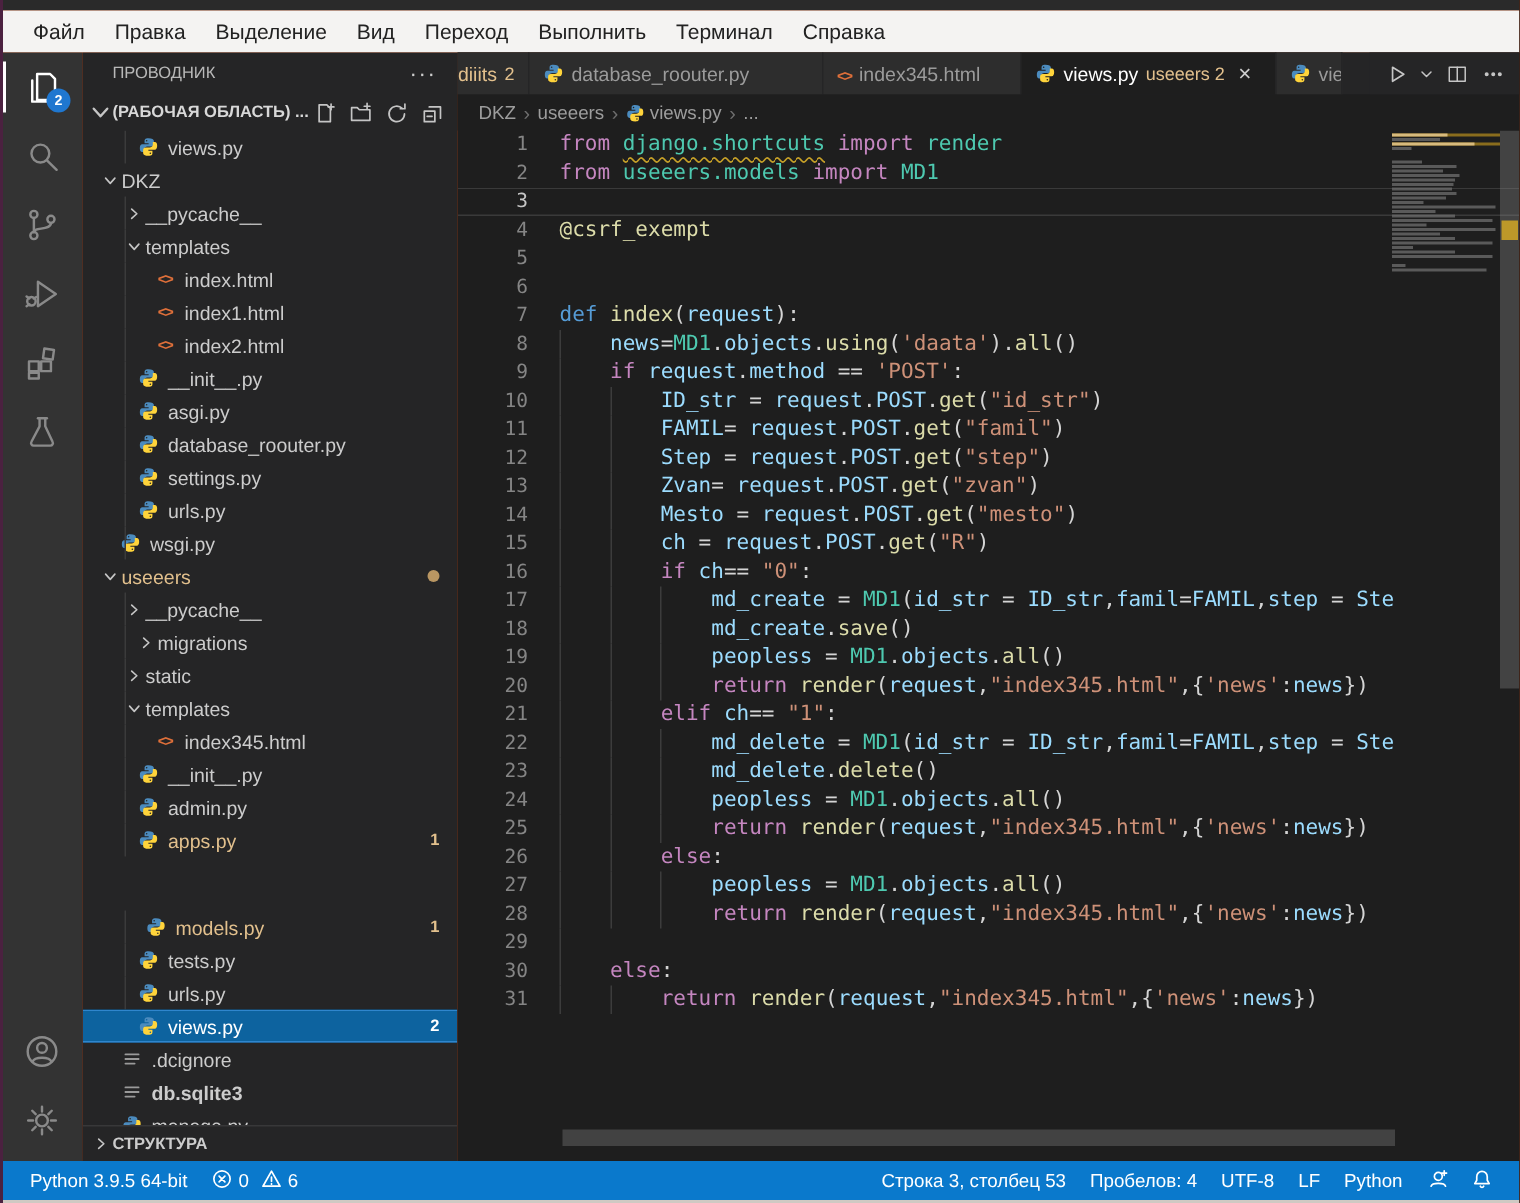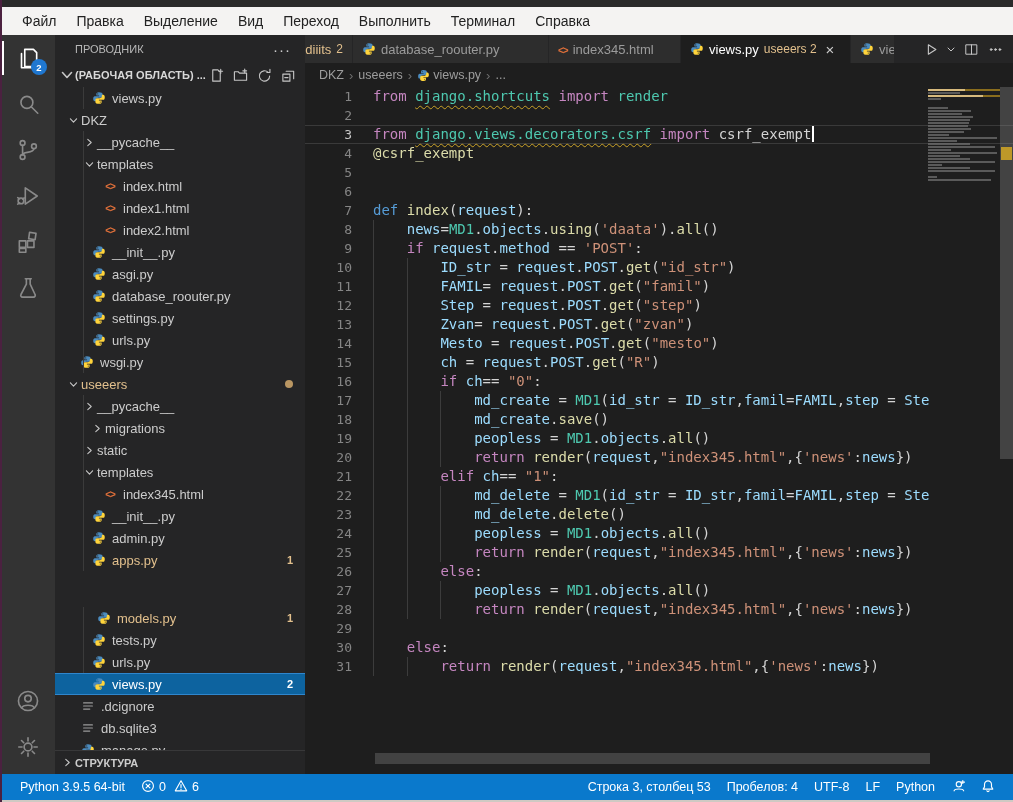--- a/index.html
+++ b/index.html
@@ -482,21 +482,21 @@
             <span class="badge">2</span>
           </div>
           <div class="trow" style="padding-left: 24px;">
             <span class="ficon" style="color: rgb(154, 154, 154);">
               <svg viewBox="0 0 16 16" fill="none" stroke="currentColor" stroke-width="1.4" stroke-linecap="round" stroke-linejoin="round">
                 <path d="M3 4.5h10M3 8h10M3 11.5h7"></path>
               </svg>
             </span>
             <span>.dcignore</span>
           </div>
-          <div class="trow" style="padding-left: 24px;">
+          <div class="trow" style="padding-left: 24px; font-weight: bold;">
             <span class="ficon" style="color: rgb(154, 154, 154);">
               <svg viewBox="0 0 16 16" fill="none" stroke="currentColor" stroke-width="1.4" stroke-linecap="round" stroke-linejoin="round">
                 <path d="M3 4.5h10M3 8h10M3 11.5h7"></path>
               </svg>
             </span>
             <span>db.sqlite3</span>
           </div>
           <div class="trow" style="padding-left: 24px;">
             <span class="ficon">
               <svg viewBox="0 0 16 16">
@@ -593,22 +593,22 @@
               <path fill="#ffd43b" d="M8.1 14.7c2.7 0 2.9-1.2 2.9-2.2v-1.6H7.9v-.8h4.8c1.3 0 1.9-1.2 1.9-3 0-1.6-.5-2.9-1.9-2.9h-1.4v1.9c0 1.4-1.2 2.3-2.5 2.3h-3c-1.1 0-1.9.9-1.9 2v2.1c0 1.3 1.3 2.2 4.2 2.2zm1.3-1.4a.6.6 0 110-1.2.6.6 0 010 1.2z"></path>
             </svg>
           </span>
           <span>views.py</span>
           <span class="sep">›</span>
           <span>...</span>
         </div>
       <div class="code-area">
         <div id="code">
             <div class="cline"><span class="num">1</span><span class="ltext"><span class="tk-k">from </span><span class="tk-w">django.shortcuts</span><span class="tk-p"> </span><span class="tk-k">import</span><span class="tk-p"> </span><span class="tk-c">render</span></span></div>
-            <div class="cline"><span class="num">2</span></div>
-            <div class="cline cur"><span class="num">3</span><span class="ltext"><span class="tk-k">from </span><span class="tk-w">django.views.decorators.csrf</span><span class="tk-p"> </span><span class="tk-k">import</span><span class="tk-p"> </span><span class="tk-p">csrf_exempt</span><span class="cursor"></span></span></div>
+            <div class="cline"><span class="num">2</span><span class="ltext"><span class="tk-k">from </span><span class="tk-c">useeers.models</span><span class="tk-p"> </span><span class="tk-k">import</span><span class="tk-p"> </span><span class="tk-c">MD1</span></span></div>
+            <div class="cline cur"><span class="num">3</span></div>
             <div class="cline"><span class="num">4</span><span class="ltext"><span class="tk-f">@csrf_exempt</span></span></div>
             <div class="cline"><span class="num">5</span><span class="ltext"></span></div>
             <div class="cline"><span class="num">6</span><span class="ltext"></span></div>
             <div class="cline"><span class="num">7</span><span class="ltext"><span class="tk-d">def </span><span class="tk-f">index</span><span class="tk-p">(</span><span class="tk-v">request</span><span class="tk-p">):</span></span></div>
             <div class="cline"><span class="num">8</span><span class="guide" style="left: 68px;"></span><span class="ltext"><span class="tk-p">    </span><span class="tk-v">news</span><span class="tk-p">=</span><span class="tk-c">MD1</span><span class="tk-p">.</span><span class="tk-v">objects</span><span class="tk-p">.</span><span class="tk-f">using</span><span class="tk-p">(</span><span class="tk-s">'daata'</span><span class="tk-p">).</span><span class="tk-f">all</span><span class="tk-p">()</span></span></div>
             <div class="cline"><span class="num">9</span><span class="guide" style="left: 68px;"></span><span class="ltext"><span class="tk-p">    </span><span class="tk-k">if </span><span class="tk-v">request</span><span class="tk-p">.</span><span class="tk-v">method</span><span class="tk-p"> == </span><span class="tk-s">'POST'</span><span class="tk-p">:</span></span></div>
             <div class="cline"><span class="num">10</span><span class="guide" style="left: 68px;"></span><span class="guide" style="left: 101.72px;"></span><span class="ltext"><span class="tk-p">        </span><span class="tk-v">ID_str</span><span class="tk-p"> = </span><span class="tk-v">request</span><span class="tk-p">.</span><span class="tk-v">POST</span><span class="tk-p">.</span><span class="tk-f">get</span><span class="tk-p">(</span><span class="tk-s">"id_str"</span><span class="tk-p">)</span></span></div>
             <div class="cline"><span class="num">11</span><span class="guide" style="left: 68px;"></span><span class="guide" style="left: 101.72px;"></span><span class="ltext"><span class="tk-p">        </span><span class="tk-v">FAMIL</span><span class="tk-p">= </span><span class="tk-v">request</span><span class="tk-p">.</span><span class="tk-v">POST</span><span class="tk-p">.</span><span class="tk-f">get</span><span class="tk-p">(</span><span class="tk-s">"famil"</span><span class="tk-p">)</span></span></div>
             <div class="cline"><span class="num">12</span><span class="guide" style="left: 68px;"></span><span class="guide" style="left: 101.72px;"></span><span class="ltext"><span class="tk-p">        </span><span class="tk-v">Step</span><span class="tk-p"> = </span><span class="tk-v">request</span><span class="tk-p">.</span><span class="tk-v">POST</span><span class="tk-p">.</span><span class="tk-f">get</span><span class="tk-p">(</span><span class="tk-s">"step"</span><span class="tk-p">)</span></span></div>
             <div class="cline"><span class="num">13</span><span class="guide" style="left: 68px;"></span><span class="guide" style="left: 101.72px;"></span><span class="ltext"><span class="tk-p">        </span><span class="tk-v">Zvan</span><span class="tk-p">= </span><span class="tk-v">request</span><span class="tk-p">.</span><span class="tk-v">POST</span><span class="tk-p">.</span><span class="tk-f">get</span><span class="tk-p">(</span><span class="tk-s">"zvan"</span><span class="tk-p">)</span></span></div>

